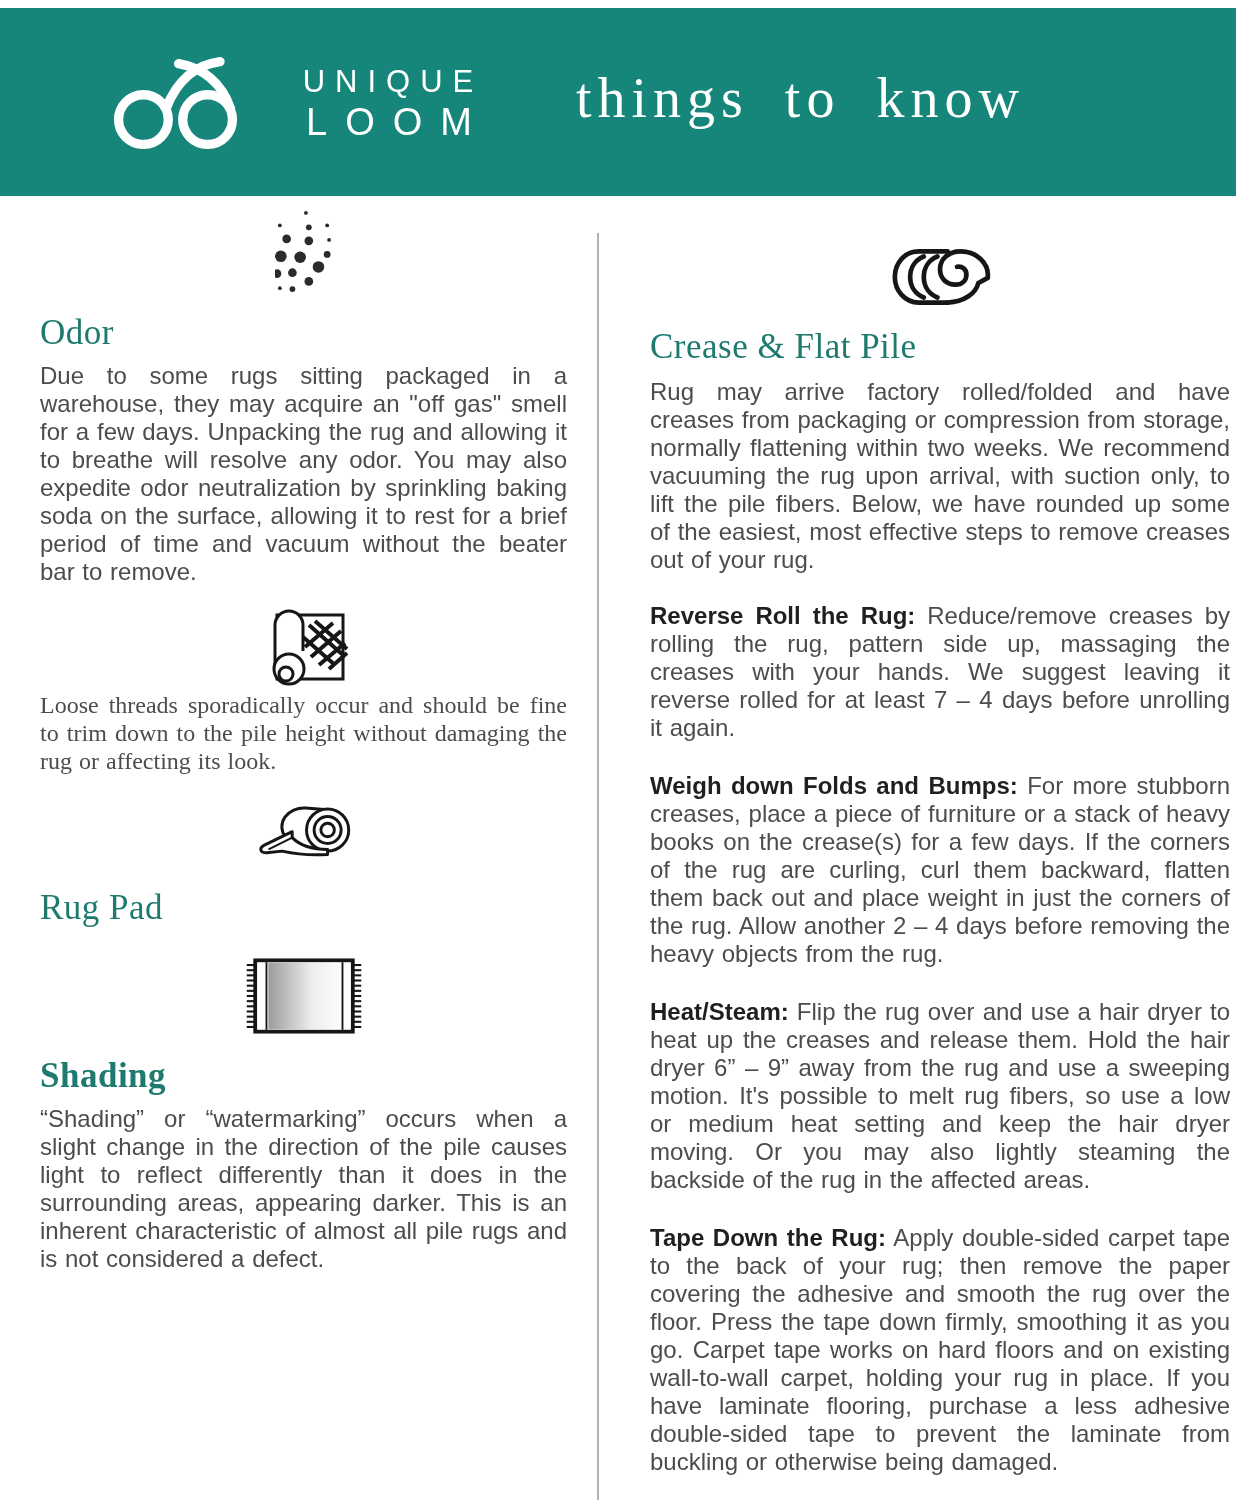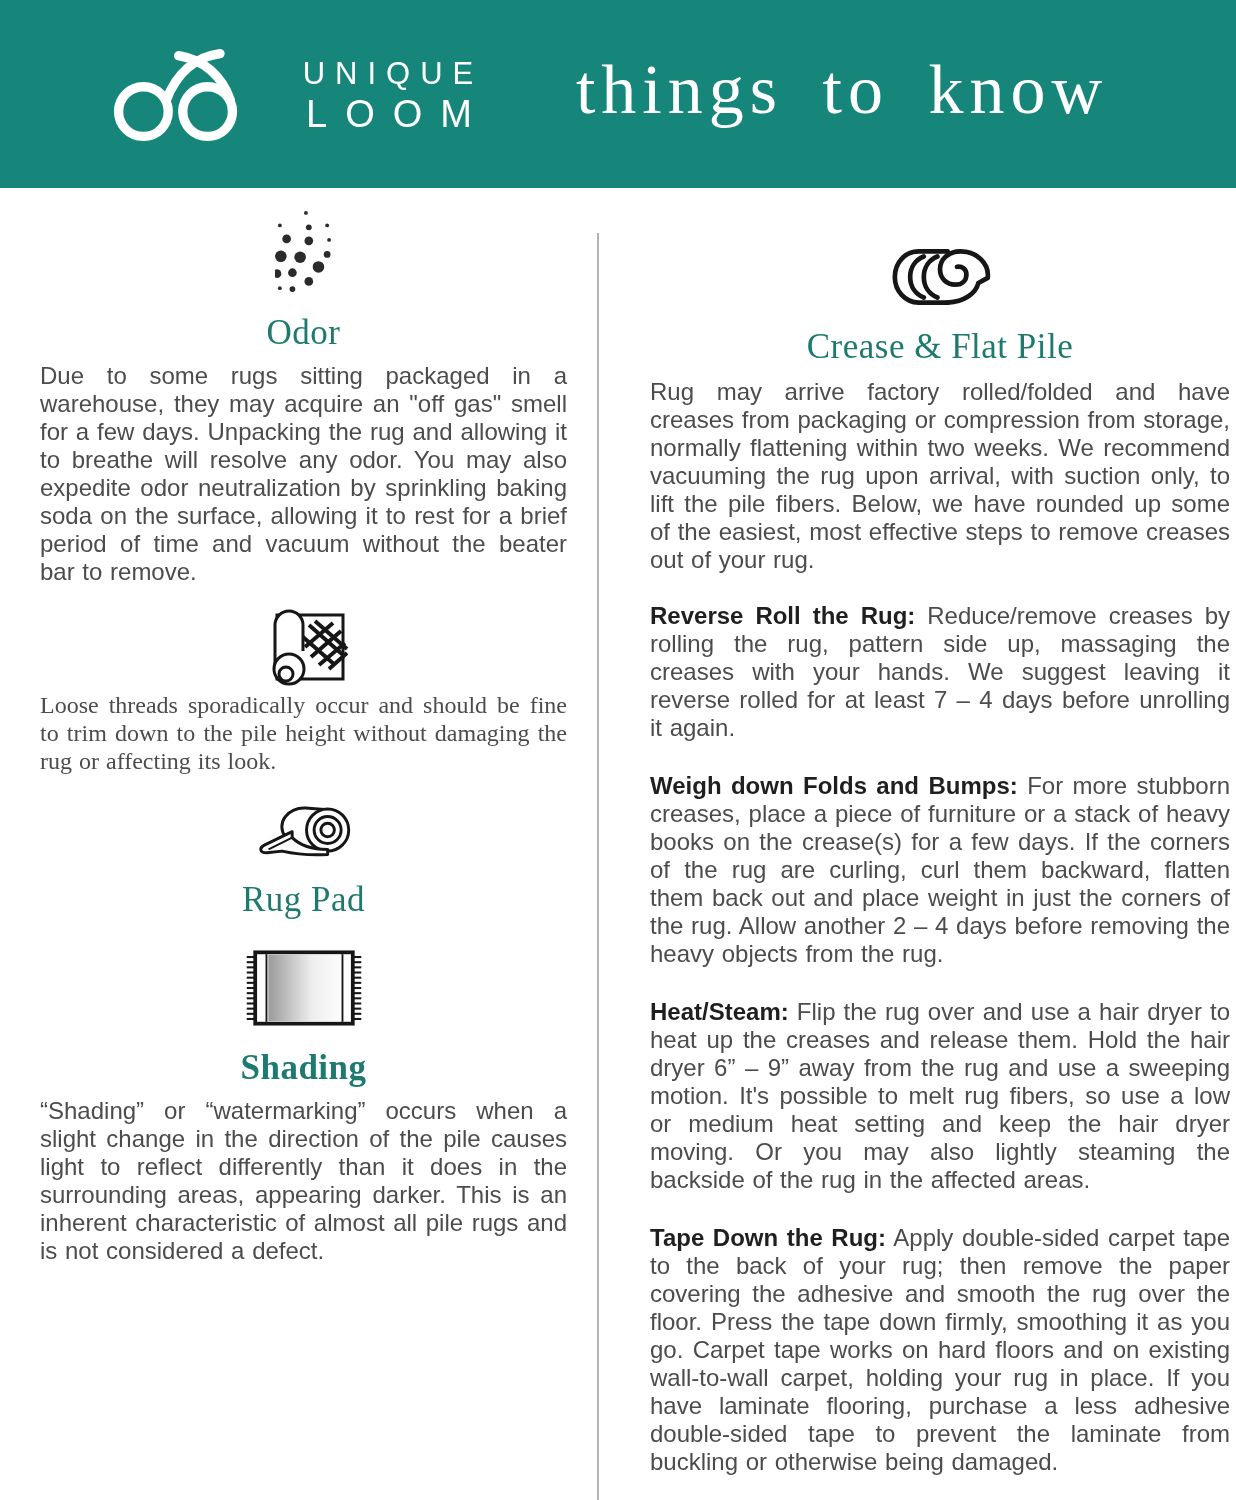--- a/index.html
+++ b/index.html
@@ -1,46 +1,46 @@
 <!DOCTYPE html>
 <html><head>
 <meta charset="utf-8">
 <style>
   html,body{margin:0;padding:0;background:#ffffff;}
   .page{position:relative;width:1236px;height:1500px;background:#ffffff;overflow:hidden;
         font-family:"Liberation Sans", sans-serif;}
 
   
-  .header{position:absolute;left:0;top:0;width:1236px;height:188px;background:#16867B;
+  .header{position:absolute;left:0;top:8px;width:1236px;height:188px;background:#16867B;
           display:flex;align-items:center;}
   .logo-mark{margin-left:102px;flex:0 0 auto;}
   .brand{margin-left:18px;color:#ffffff;text-align:center;line-height:40px;}
   .brand .w1{font-size:31px;letter-spacing:10px;}
   .brand .w2{font-size:38px;letter-spacing:18px;text-indent:10px;}
   .header-title{margin-left:86px;color:#ffffff;font-family:"Liberation Serif", serif;
-          font-size:70px;letter-spacing:6px;word-spacing:16px;white-space:nowrap;
+          font-size:56px;letter-spacing:6px;word-spacing:16px;white-space:nowrap;
           transform:translateY(-4px);text-align:right;}
 
   
   .divider{position:absolute;left:597px;top:233px;height:1267px;width:2px;background:#B3B3B3;}
   .col{position:absolute;top:188px;}
   .col-left{left:40px;width:527px;}
   .col-right{left:650px;width:580px;}
 
   .icon-block{display:flex;justify-content:center;}
   h2{margin:0;font-family:"Liberation Serif", serif;font-weight:400;color:#1E7A6E;
-     font-size:35px;line-height:46px;text-align:center;letter-spacing:0.5px;}
+     font-size:35px;line-height:46px;text-align:left;letter-spacing:0.5px;}
   p{margin:0;font-size:24px;line-height:28px;text-align:justify;color:#4C4C4C;
     word-spacing:1px;}
   p strong{color:#1F1F1F;font-weight:bold;}
 
   
   .odor-icon-block{margin-top:22px;}      .odor-h{margin-top:18px;}      .odor-p{margin-top:6px;}
   .thread-icon-block{margin-top:17px;}    .thread-h{margin-top:16px;}    .thread-p{margin-top:4px;font-family:Liberation Serif, serif;}
-  .pad-icon-block{margin-top:28px;}       .pad-h{margin-top:20px;}       .pad-p{margin-top:10px;}
+  .pad-icon-block{margin-top:28px;}       .pad-h{margin-top:28px;}       .pad-p{margin-top:10px;}
   .shade-icon-block{margin-top:26px;}     .shade-h{margin-top:18px;font-weight:bold;}     .shade-p{margin-top:6px;}
 
   
   .crease-icon-block{margin-top:58px;}    .crease-h{margin-top:16px;}    .crease-p{margin-top:8px;}
   .tip-0{margin-top:28px;} .tip-1{margin-top:30px;} .tip-2{margin-top:30px;} .tip-3{margin-top:30px;}
 
   svg{display:block;}
 </style>
 </head>
 <body>

